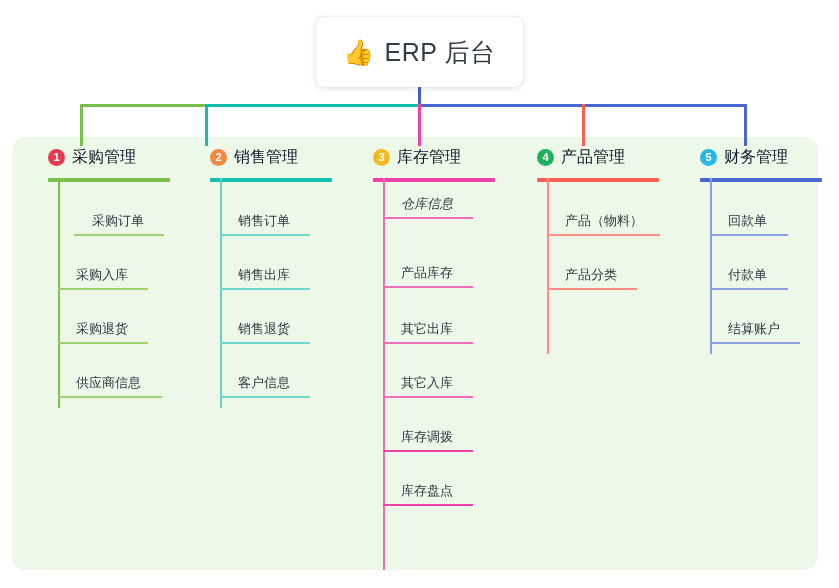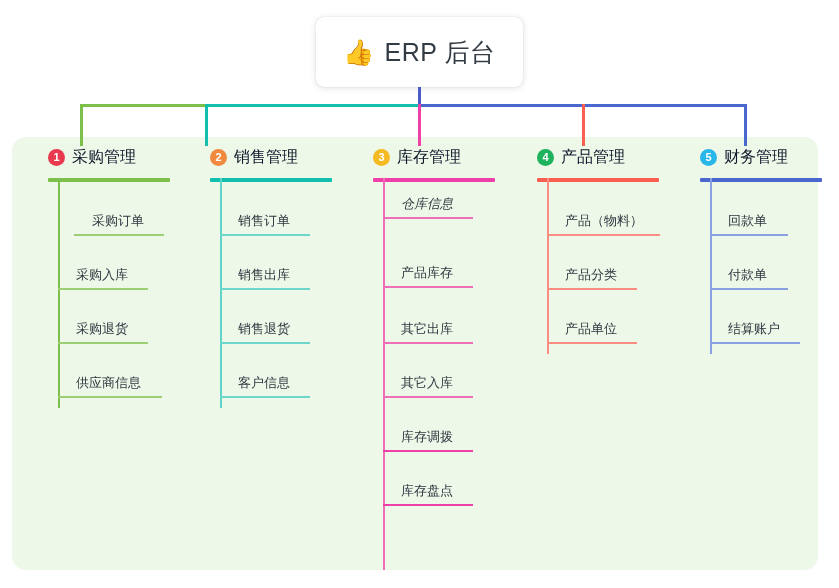--- a/index.html
+++ b/index.html
@@ -257,24 +257,20 @@
     <div class="spine" style="height:176px; background:#fb8d83;"></div>
 
     <div class="leaf" style="top:57px; width:113px;">
       <span class="leaf-label">产品（物料）</span>
       <span class="leaf-rule" style="width:113px; background:#fb8d83;"></span>
     </div>
     <div class="leaf" style="top:111px; width:90px;">
       <span class="leaf-label">产品分类</span>
       <span class="leaf-rule" style="width:90px; background:#fb8d83;"></span>
     </div>
-    <div class="leaf" style="top:165px; width:90px;">
-      <span class="leaf-label">产品单位</span>
-      <span class="leaf-rule" style="width:90px; background:#fb8d83;"></span>
-    </div>
   </div>
 
   <div class="column" style="left:678px; width:150px;">
     <div class="col-head">
       <span class="badge" style="background:#29b6e8;">5</span>
       <span class="col-title">财务管理</span>
     </div>
     <div class="col-underline" style="width:122px; background:#4a66cf;"></div>
     <div class="spine" style="height:176px; background:#8aa0e0;"></div>
 

